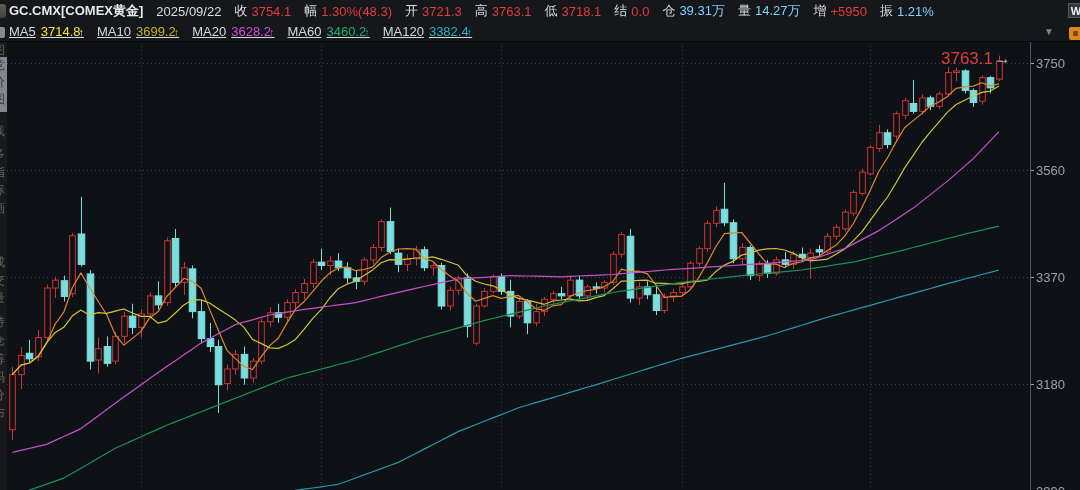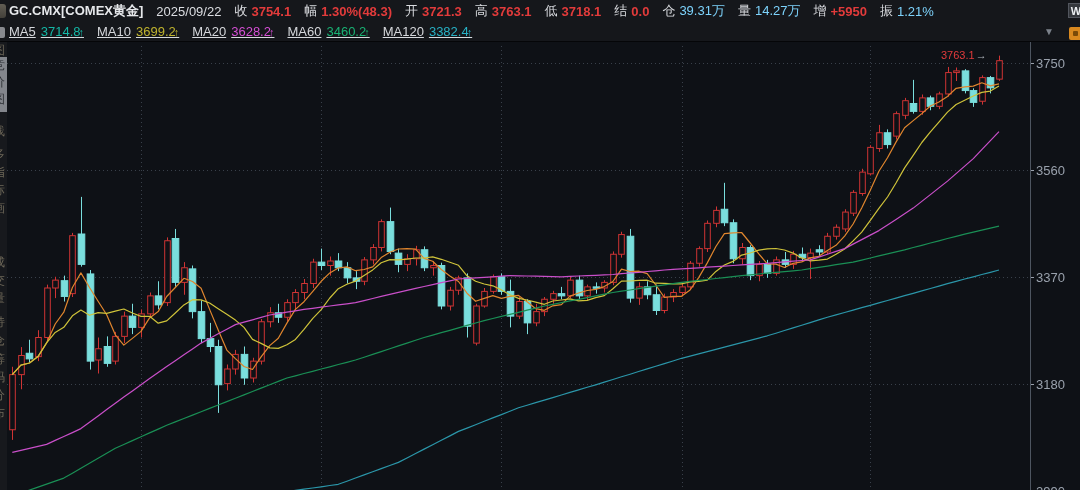--- a/index.html
+++ b/index.html
@@ -11,36 +11,36 @@
   
   .titlebar{
     position:absolute;left:0;top:0;width:1080px;height:22px;z-index:6;
     background:#15171b;display:flex;align-items:center;gap:13px;
     padding-left:9px;font-size:13px;white-space:nowrap;box-sizing:border-box;
   }
   .sym{color:#e6e8eb;font-weight:600;}
   .date{color:#dcdee2;}
   .fld{display:inline-flex;gap:4px;align-items:center;}
   .lbl{color:#d9dbdf;}
-  .val[data-color="red"]{color:#e23b3b;font-weight:bold;}
+  .val[data-color="red"]{color:#e23b3b;}
   .val[data-color="white"]{color:#7dd3fc;}
   .wicon{
     position:absolute;left:1068px;top:3px;width:16px;height:15px;z-index:8;
     background:#35383d;color:#eceff2;font-size:11px;font-weight:700;
     text-align:center;line-height:15px;border:1px solid #515archive561;border:1px solid #52565e;box-sizing:border-box;cursor:pointer;
   }
   .mabar{
     position:absolute;left:0;top:22px;width:1080px;height:20px;z-index:6;
     background:#15171b;border-bottom:1px solid #050608;
     display:flex;align-items:center;gap:13px;
     padding-left:9px;font-size:13px;white-space:nowrap;box-sizing:border-box;
   }
   .ma-item{display:inline-flex;gap:5px;align-items:center;text-decoration:underline;}
   .ma-item .ma-lbl{color:#d5d7db;}
-  .c-ma5{color:#14b8a6;}
+  .c-ma5{color:#fde047;}
   .c-ma10{color:#bfb32e;}
   .c-ma20{color:#d54fd5;}
   .c-ma60{color:#19b274;}
   .c-ma120{color:#27b2c6;}
   .arrow{font-size:11px;margin-left:-2px;}
   .range-wrap{margin-left:auto;display:flex;align-items:center;gap:5px;padding-right:26px;cursor:pointer;}
   .range{color:#ced2d8;font-size:12.5px;border-bottom:1px solid #989ea7;padding-bottom:1px;}
   .dd{color:#7c828b;font-size:10px;}
   .orange-ico{
     position:absolute;left:1069px;top:27px;width:16px;height:13px;z-index:8;
@@ -56,21 +56,21 @@
     position:absolute;left:0;top:42px;width:7px;height:448px;z-index:5;
     background:#17191d;overflow:hidden;cursor:pointer;
   }
   .sb-frag{position:absolute;left:-7px;width:14px;font-size:12px;line-height:12px;color:#77705f;opacity:.9;}
   .sb-hl{position:absolute;left:0;width:7px;background:#83868c;overflow:hidden;}
   .sb-hl .sb-frag{color:#2b2e33;opacity:1;}
   
   #chart-svg{position:absolute;left:0;top:0;z-index:1;}
   #y-labels{position:absolute;left:0;top:0;width:959px;height:490px;z-index:2;pointer-events:none;}
   .ylab{position:absolute;left:1036px;font-size:13px;color:#99a1ac;}
-  .flag{position:absolute;left:941px;top:49px;z-index:3;font-size:11px;white-space:nowrap;}
+  .flag{position:absolute;left:941px;top:49px;z-index:3;font-size:17px;white-space:nowrap;}
   .flag-text{color:#e23b3b;}
   .flag-arrow{color:#b0b6be;margin-left:1px;letter-spacing:-1px;}
 </style>
 </head>
 <body>
 
 <svg id="chart-svg" width="1080" height="490">
   <defs>
     <clipPath id="plotclip">
         <rect x="7" y="42" width="1023" height="448"></rect>

